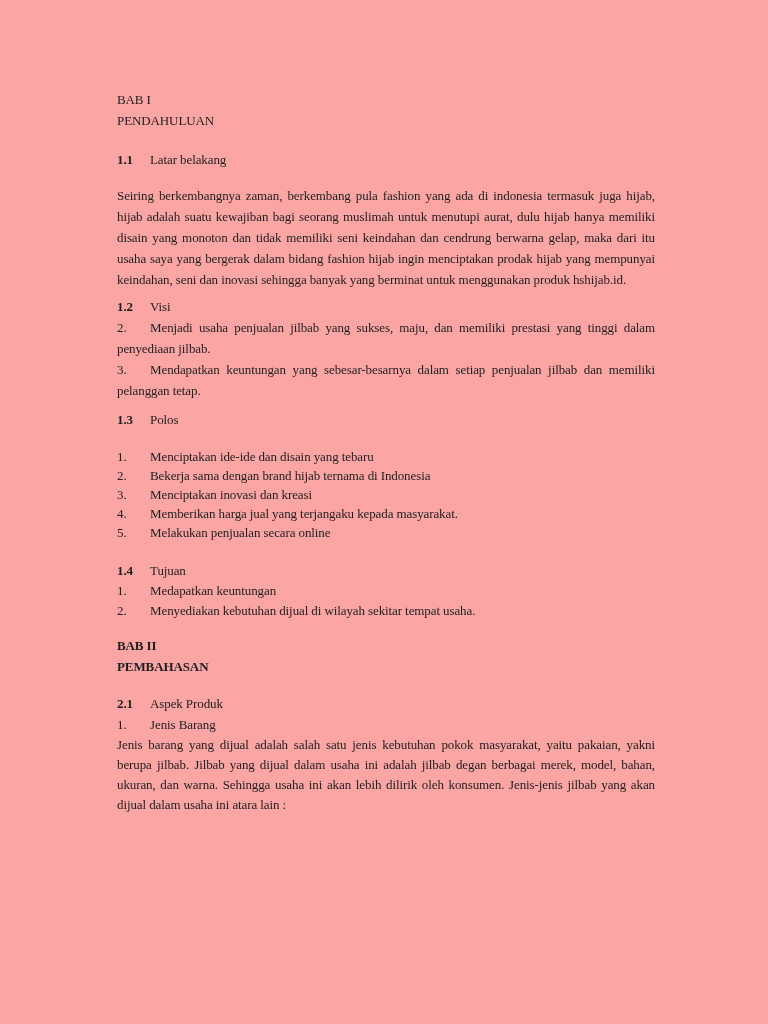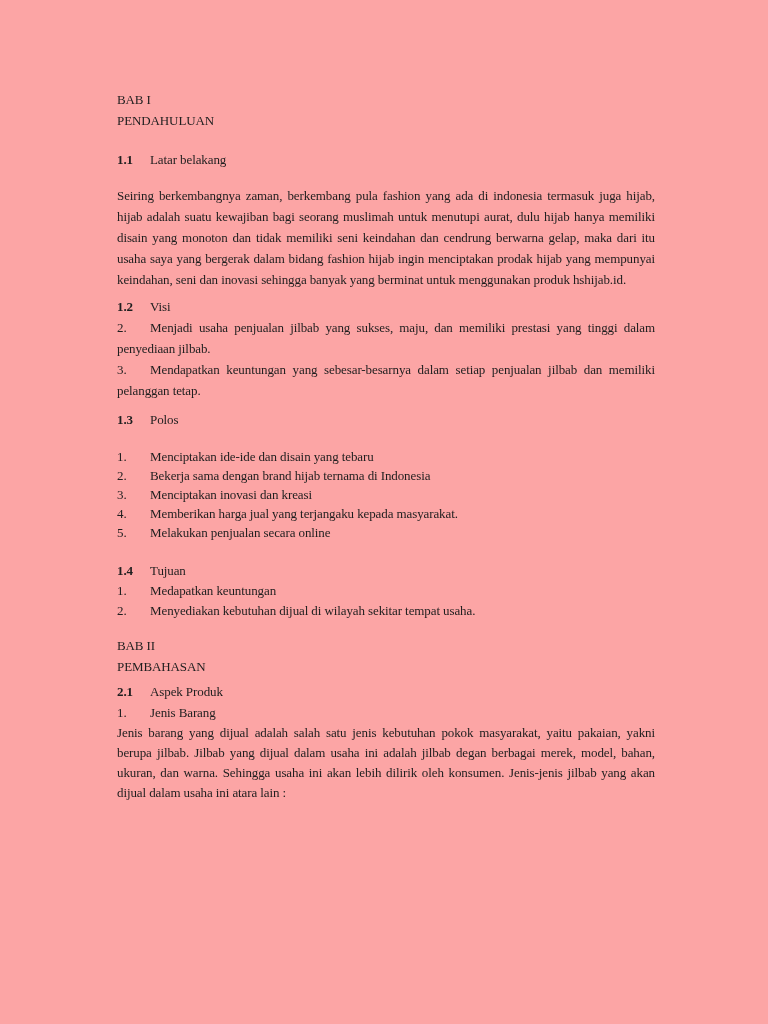--- a/index.html
+++ b/index.html
@@ -40,22 +40,22 @@
     text-align-last: left;
   }
   .para-latar {
     margin-top: 15px;
     line-height: 21px;
   }
   .sec-1-1 { margin-top: 18px; }
   .sec-1-2 { margin-top: 6px; }
   .sec-1-3 { margin-top: 8px; }
   .sec-1-4 { margin-top: 18px; }
-  .chapter-2 { margin-top: 14px; }
-  .sec-2-1 { margin-top: 4px; }
+  .chapter-2 { margin-top: 14px; font-weight: bold; }
+  .sec-2-1 { margin-top: 16px; }
   .visi-item {
     line-height: 21px;
   }
   .misi-list {
     margin-top: 17px;
   }
   .misi-item {
     line-height: 19px;
   }
   .tujuan-item {

